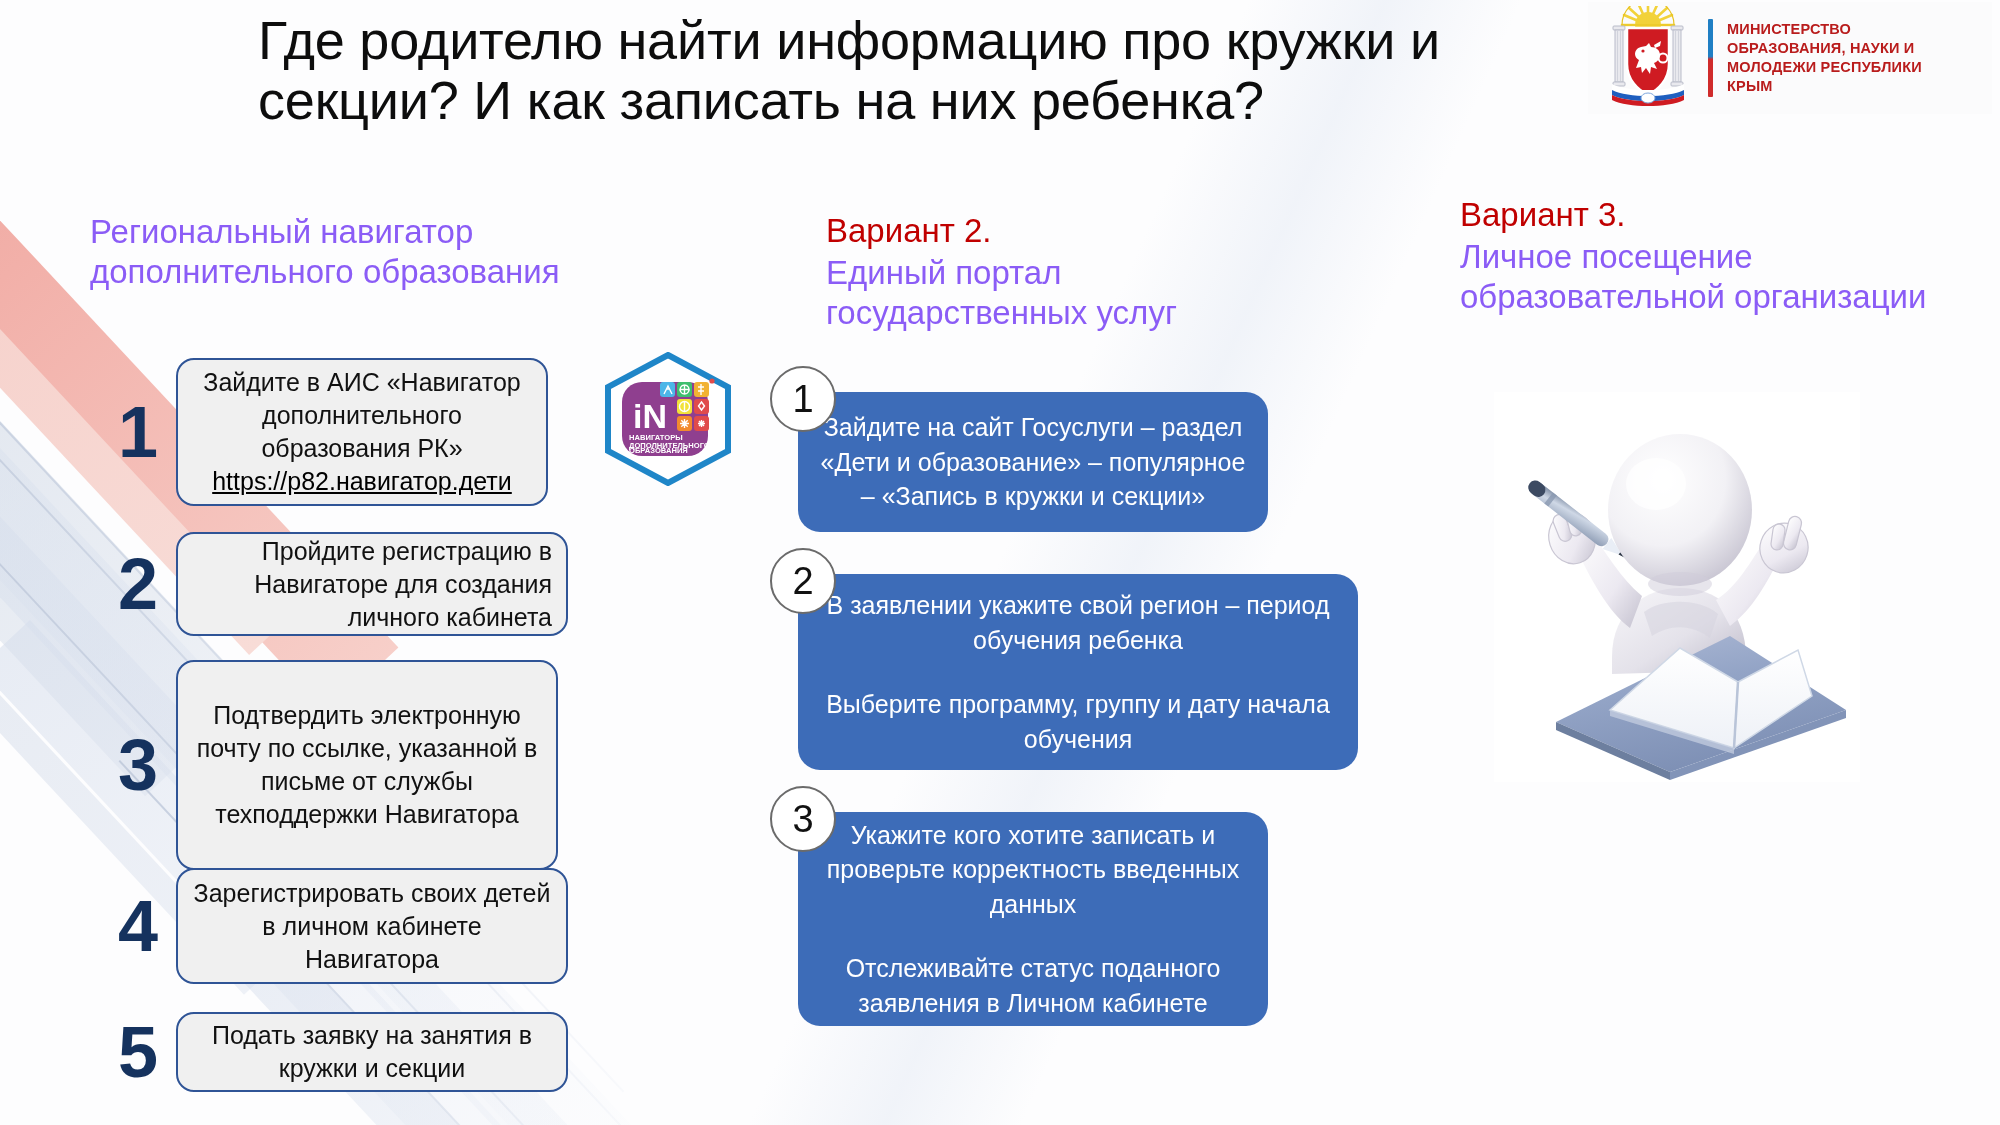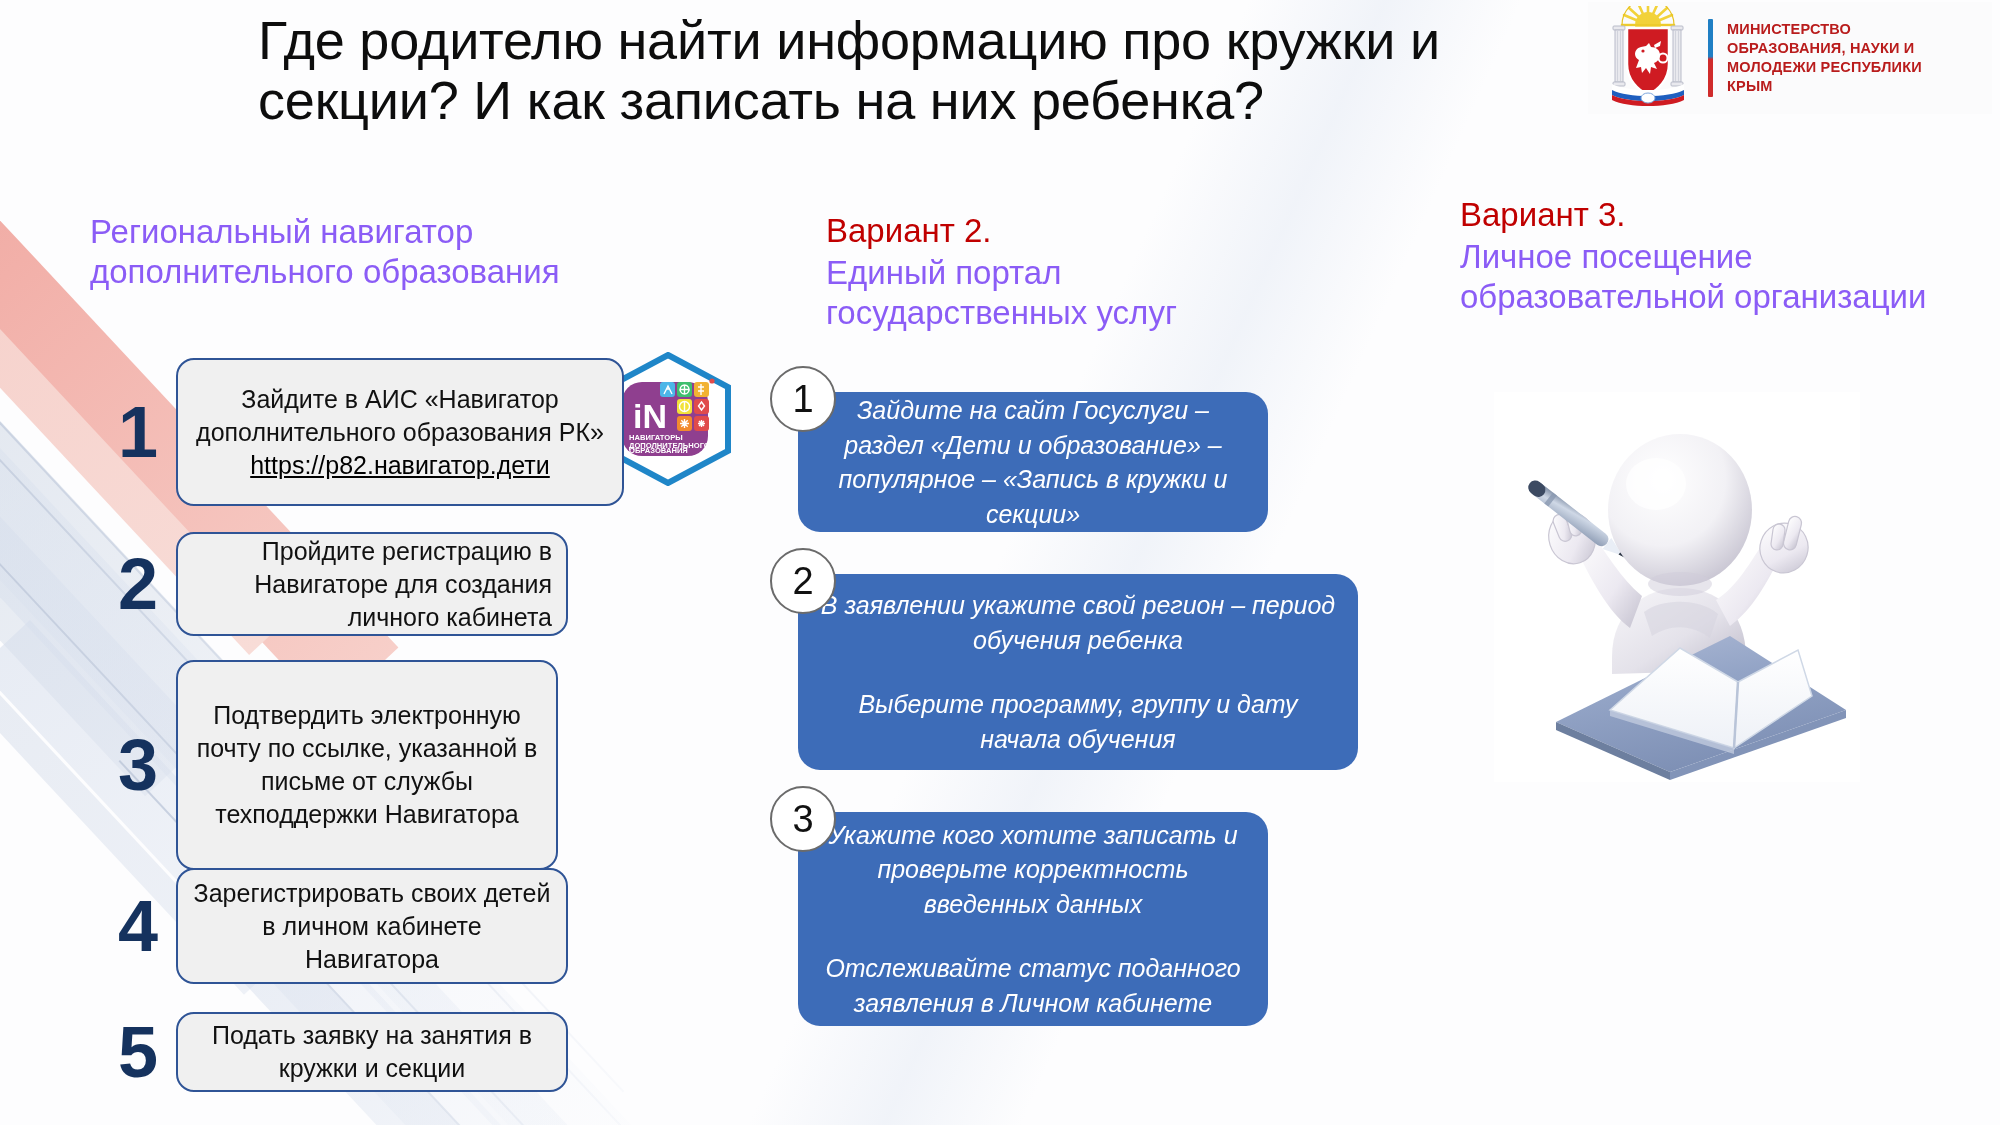--- a/index.html
+++ b/index.html
@@ -101,21 +101,21 @@
   
   .nav-logo{position:absolute;left:602px;top:352px;width:132px;height:134px;}
 
   
   .blue-step{position:absolute;}
   .blue-box{
     background:#3d6cb8;border-radius:22px;color:#fff;
     font-size:25px;line-height:1.38;text-align:center;
     padding:16px 22px;box-sizing:border-box;
   }
-  .blue-box p{margin:0;font-style:italic;}
+  .blue-box p{margin:0;}
   .blue-box p + p{margin-top:30px;}
   .circle-num{
     position:absolute;width:62px;height:62px;border-radius:50%;
     background:#fff;border:2px solid #6b6b6b;
     display:flex;align-items:center;justify-content:center;
     font-size:38px;color:#111;line-height:1;z-index:3;
   }
 
   
   .pic-frame{
@@ -237,21 +237,21 @@
       </g>
       <circle cx="110" cy="29" r="2.6" fill="#e04b4b"></circle>
     </g>
     <text x="27" y="88" font-family="Liberation Sans, sans-serif" font-size="7.6" font-weight="bold" fill="#ffffff">НАВИГАТОРЫ</text>
     <text x="27" y="95.5" font-family="Liberation Sans, sans-serif" font-size="7.6" font-weight="bold" fill="#ffffff">ДОПОЛНИТЕЛЬНОГО</text>
     <text x="27" y="100.5" font-family="Liberation Sans, sans-serif" font-size="7.6" font-weight="bold" fill="#ffffff">ОБРАЗОВАНИЯ</text>
   </svg>
 
   <div class="step-row" style="left:100px;top:358px;">
     <div class="step-num">1</div>
-    <div class="grey-box" style="width:448px;height:148px;display:flex;flex-direction:column;justify-content:center;">
+    <div class="grey-box" style="width:372px;height:148px;display:flex;flex-direction:column;justify-content:center;">
       <span>Зайдите в АИС «Навигатор дополнительного образования РК»</span>
       <a href="#">https://p82.навигатор.дети</a>
     </div>
   </div>
 
   <div class="step-row" style="left:100px;top:532px;">
     <div class="step-num">2</div>
     <div class="grey-box" style="width:392px;height:104px;display:flex;align-items:center;justify-content:center;text-align:right;">
       <span>Пройдите регистрацию в Навигаторе для создания личного кабинета</span>
     </div>

